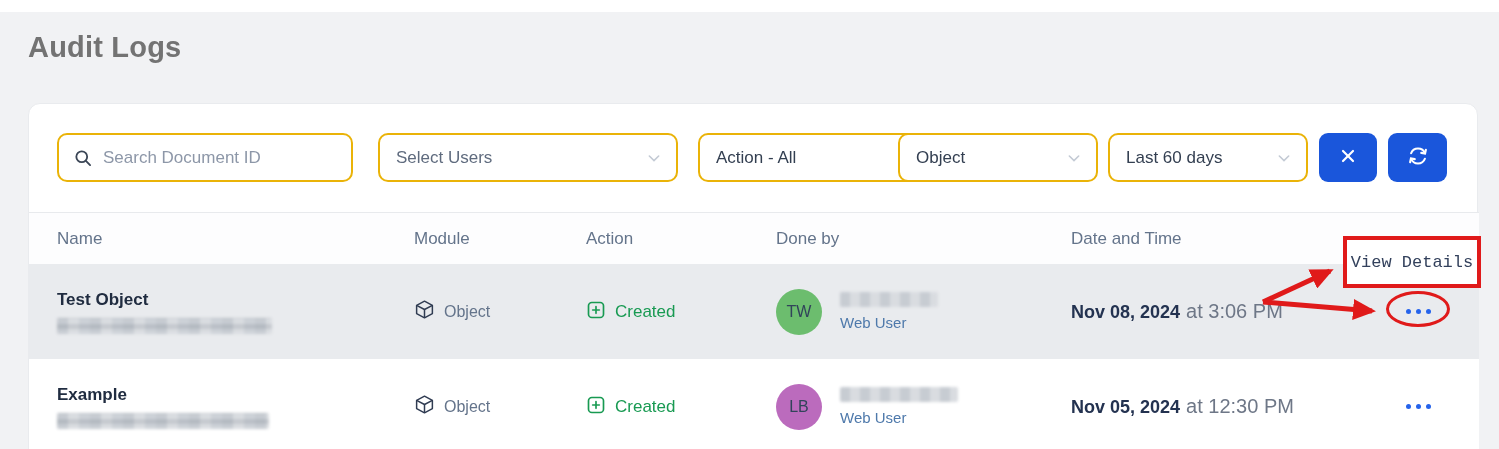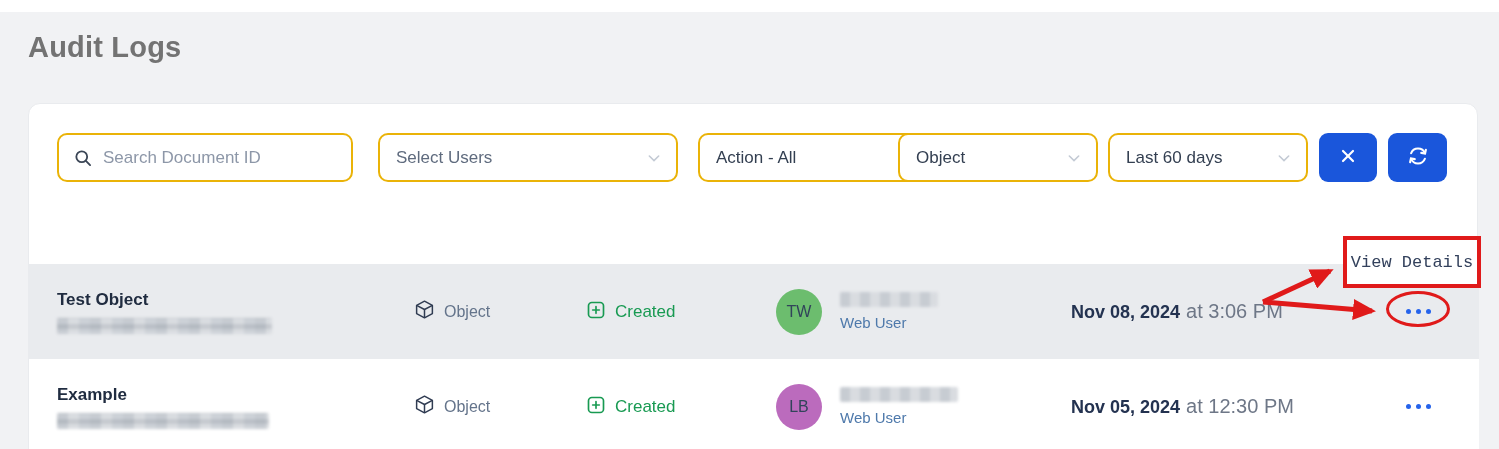--- a/index.html
+++ b/index.html
@@ -149,20 +149,28 @@
         <svg width="22" height="22" viewBox="0 0 24 24" fill="none" stroke="#ffffff" stroke-width="2.3" stroke-linecap="round">
           <path d="M4.5 9 A 8 8 0 0 1 19.5 9"></path>
           <polyline points="15.5,8.6 19.7,9.4 20.6,5.2" fill="none"></polyline>
           <path d="M19.5 15 A 8 8 0 0 1 4.5 15"></path>
           <polyline points="8.5,15.4 4.3,14.6 3.4,18.8" fill="none"></polyline>
         </svg>
       </span>
     </button>
   </div>
 
+  <div class="grid-row thead">
+    <div class="th c1">Name</div>
+    <div class="th">Module</div>
+    <div class="th">Action</div>
+    <div class="th">Done by</div>
+    <div class="th">Date and Time</div>
+    <div class="th"></div>
+  </div>
 
   <div class="grid-row row row1">
     <div class="c1">
       <div class="doc-name">Test Object</div>
       <div class="blur-bar" style="width:215px"></div>
     </div>
     <div class="cell-inline">
       <span>
         <svg width="21" height="21" viewBox="0 0 24 24" fill="none" stroke="#303c52" stroke-width="1.7" stroke-linejoin="round">
           <path d="M12 2.5 L21 7.3 V16.7 L12 21.5 L3 16.7 V7.3 Z"></path>

